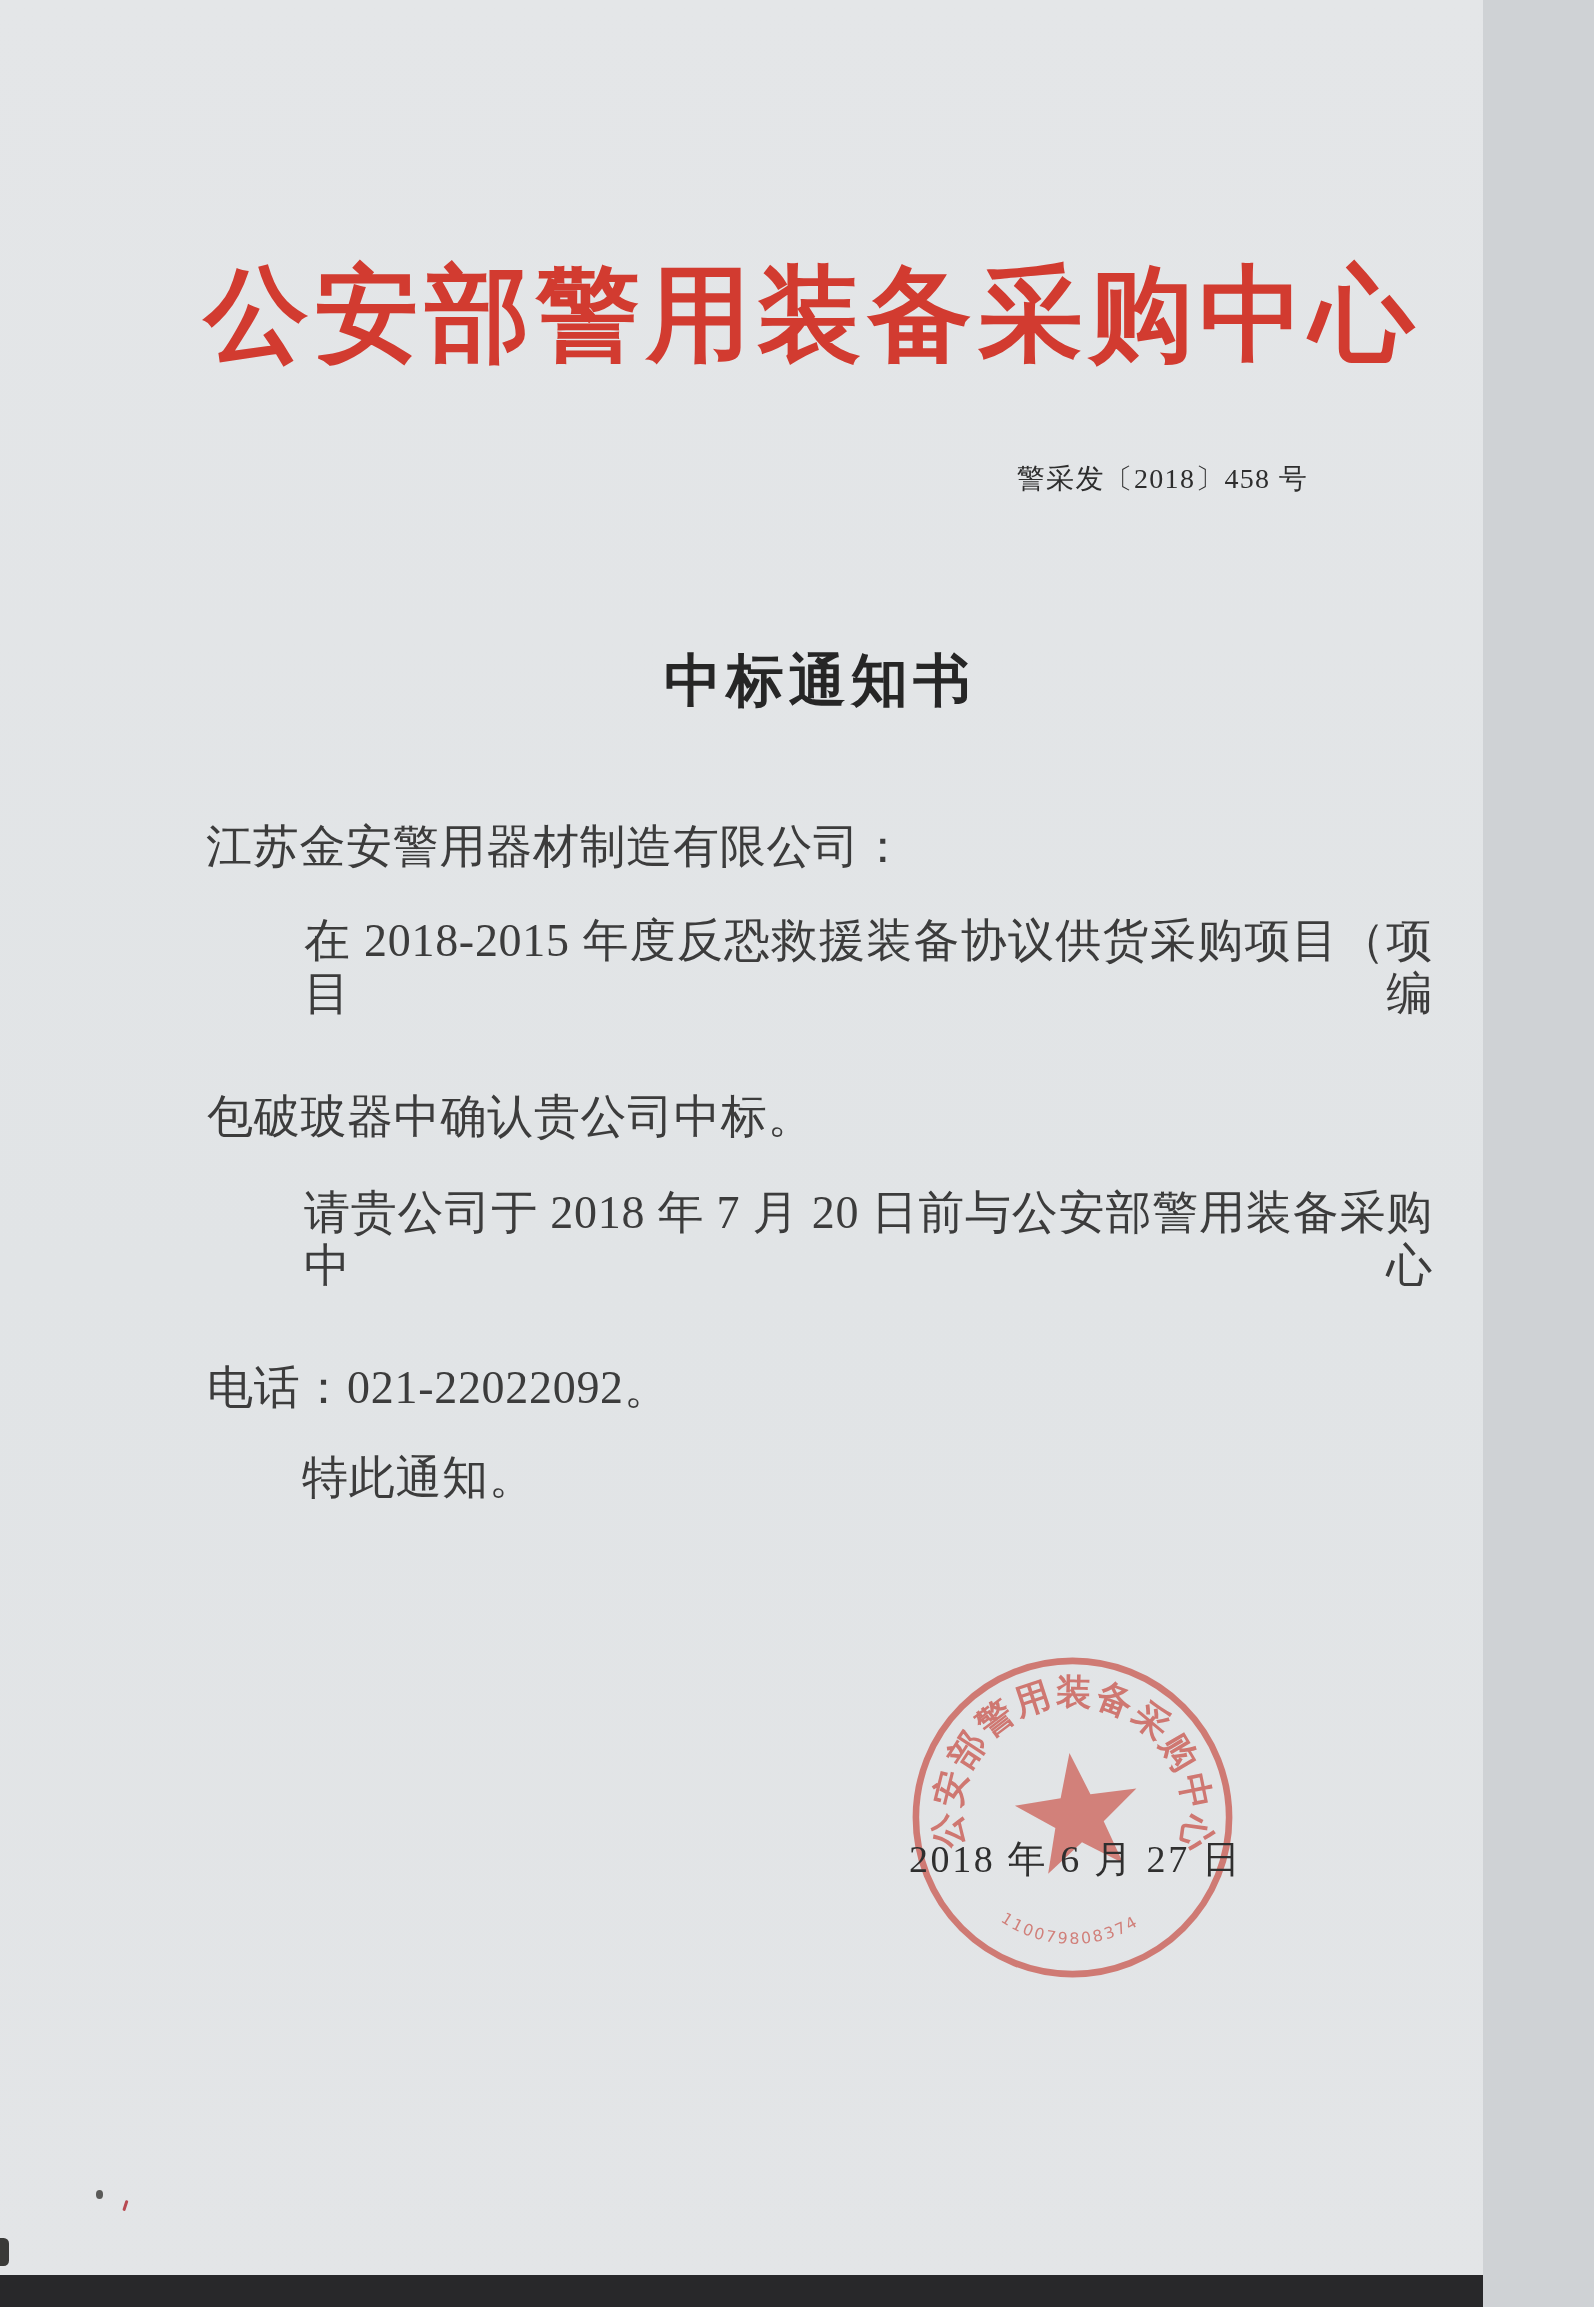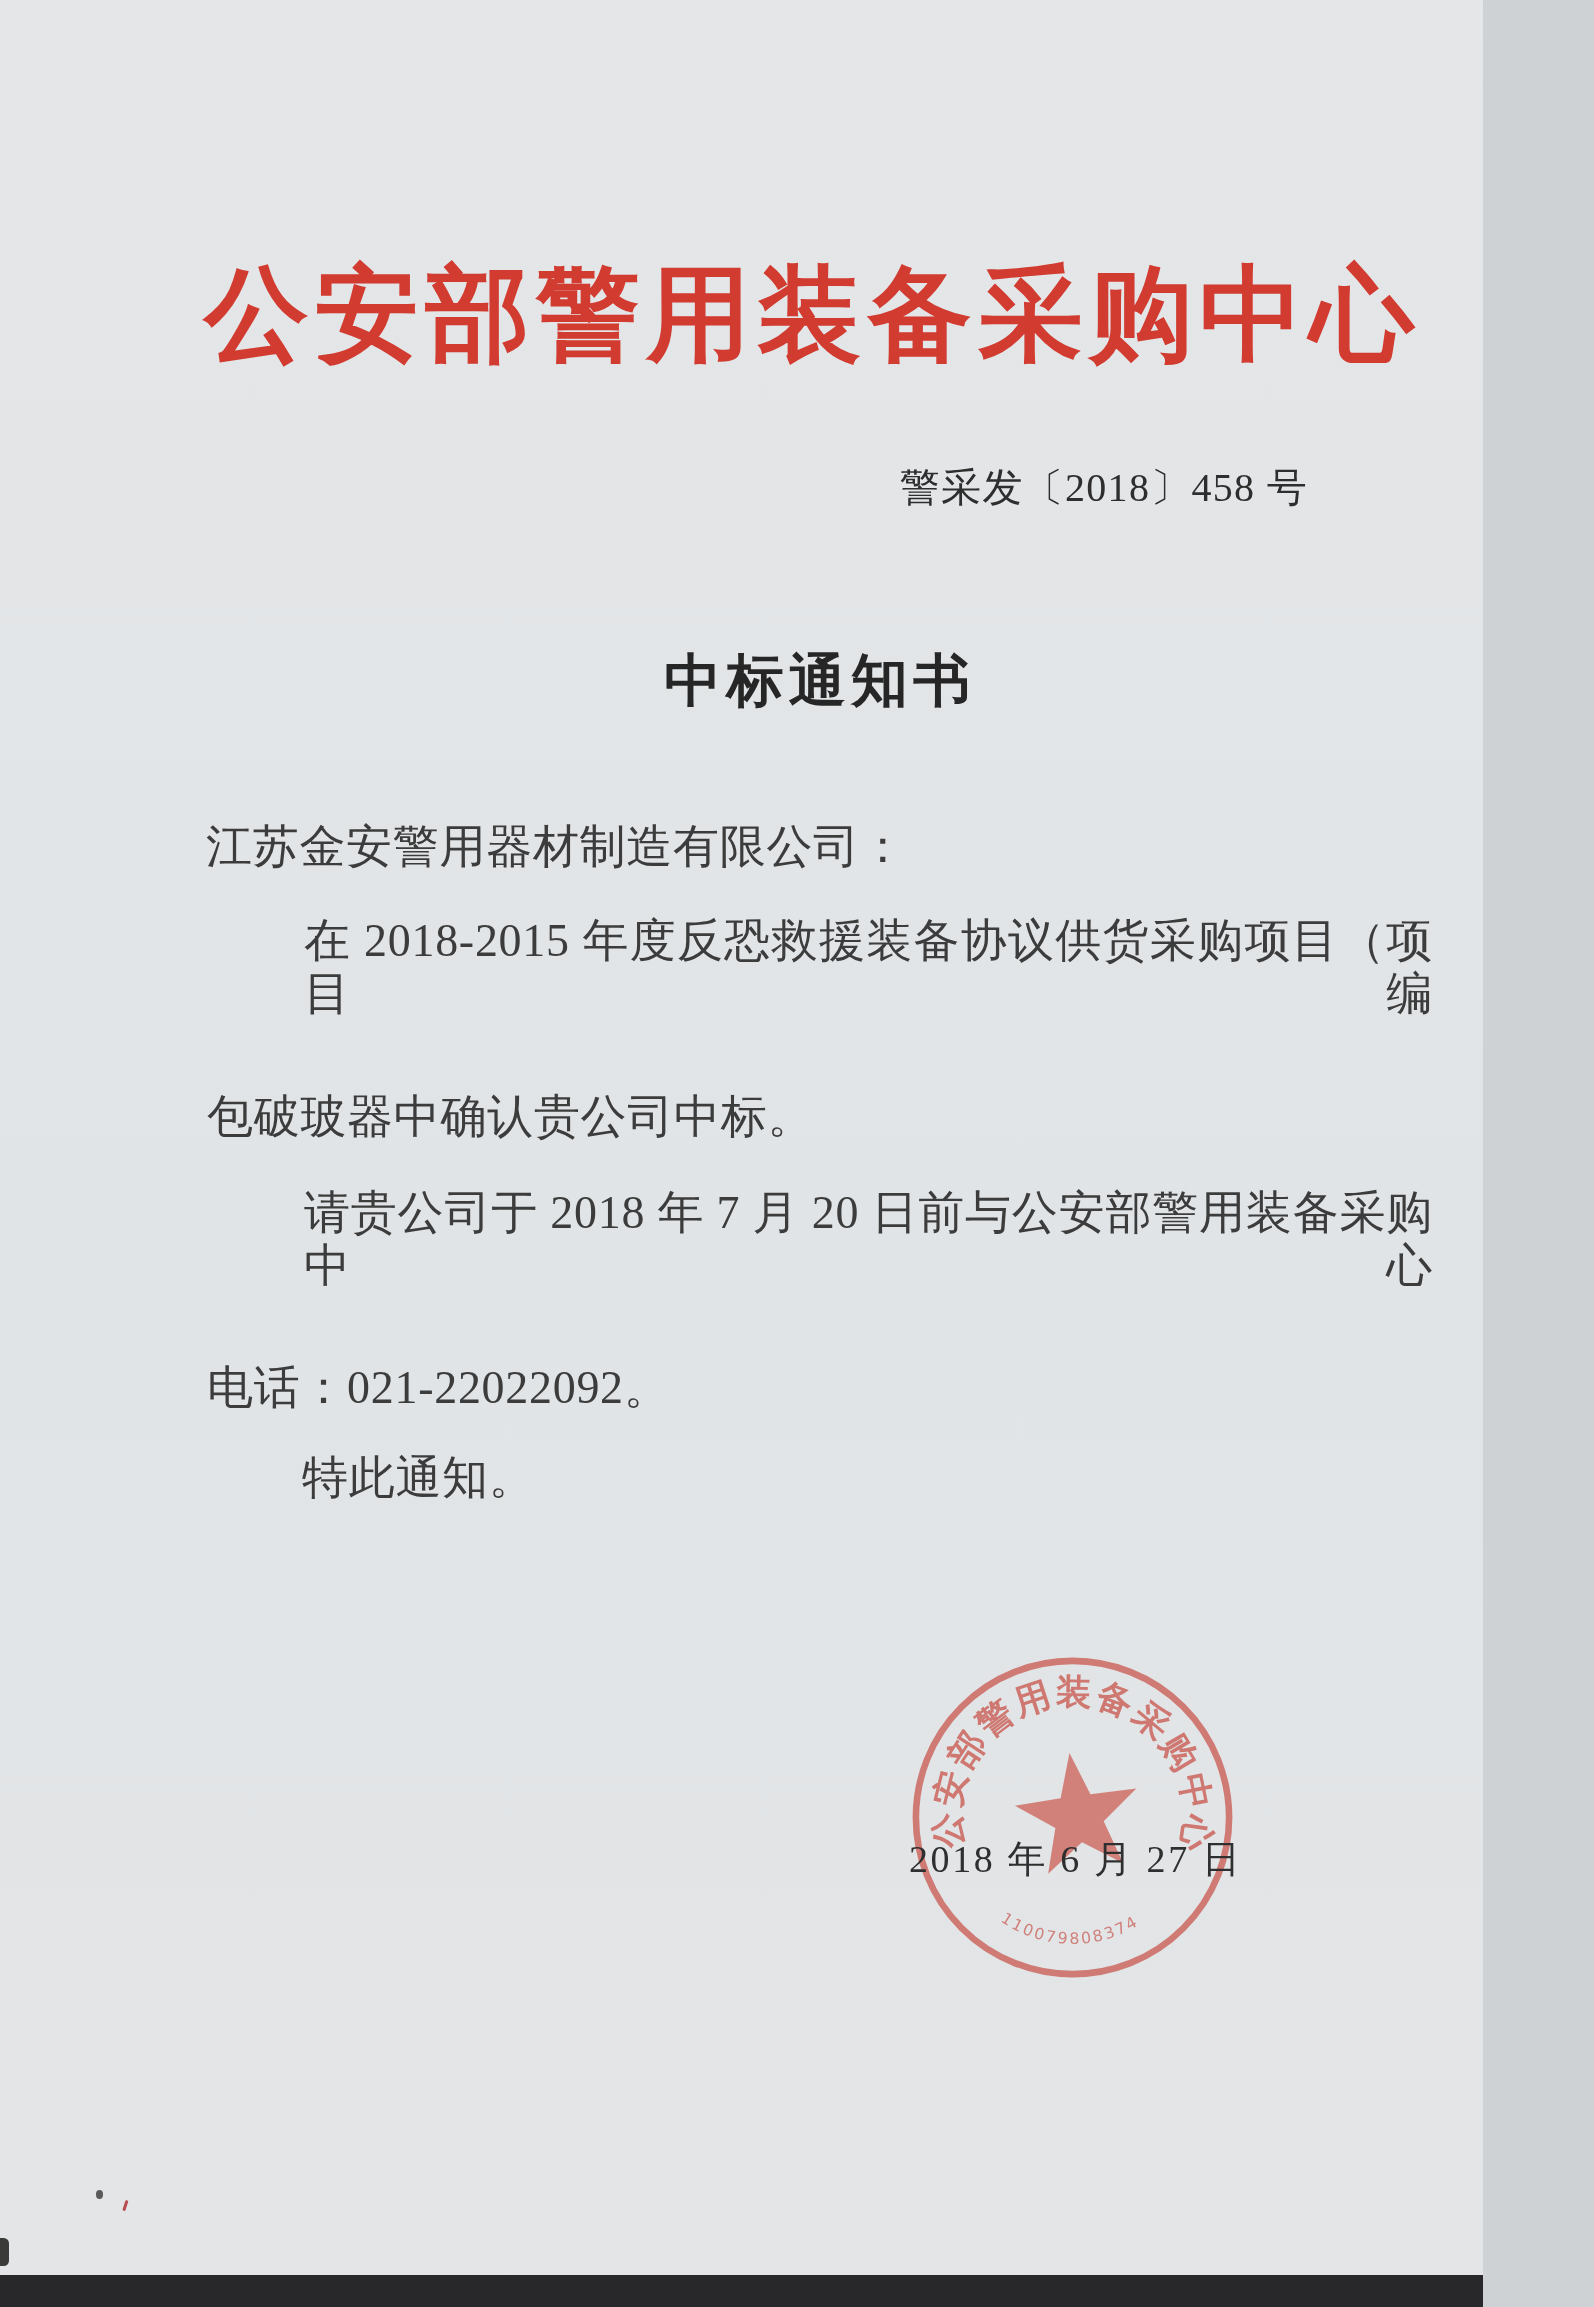--- a/index.html
+++ b/index.html
@@ -12,21 +12,21 @@
   }
   
   #org-title{
     position:absolute;top:246px;left:15px;width:1595px;
     text-align:center;
     font-size:104px;font-weight:bold;letter-spacing:6.6px;
     color:#d23b30;white-space:nowrap;
   }
   #doc-number{
     position:absolute;top:460px;right:175px;
-    font-size:40px;letter-spacing:1.3px;color:#2e2e2e;white-space:nowrap;
+    font-size:28px;letter-spacing:1.3px;color:#2e2e2e;white-space:nowrap;
   }
   #heading{
     position:absolute;top:643px;left:22.4px;width:1595px;
     text-align:center;
     font-size:57px;font-weight:bold;letter-spacing:5.3px;color:#262626;
     white-space:nowrap;
   }
   
   .line{
     position:absolute;

